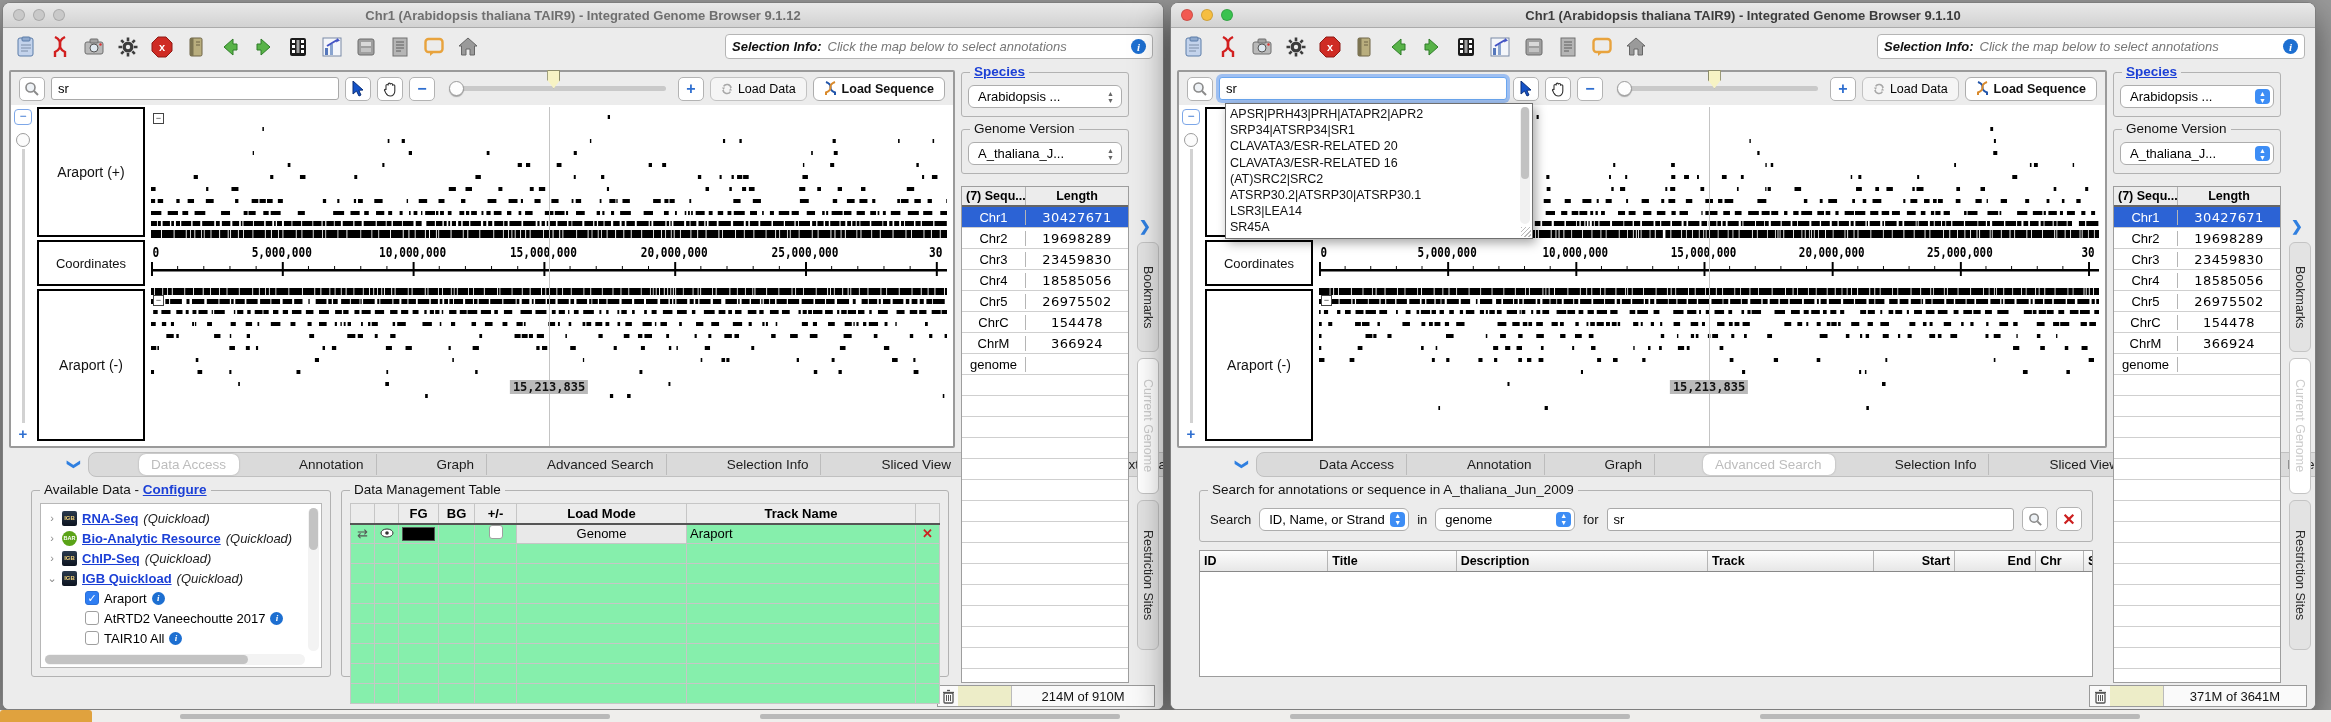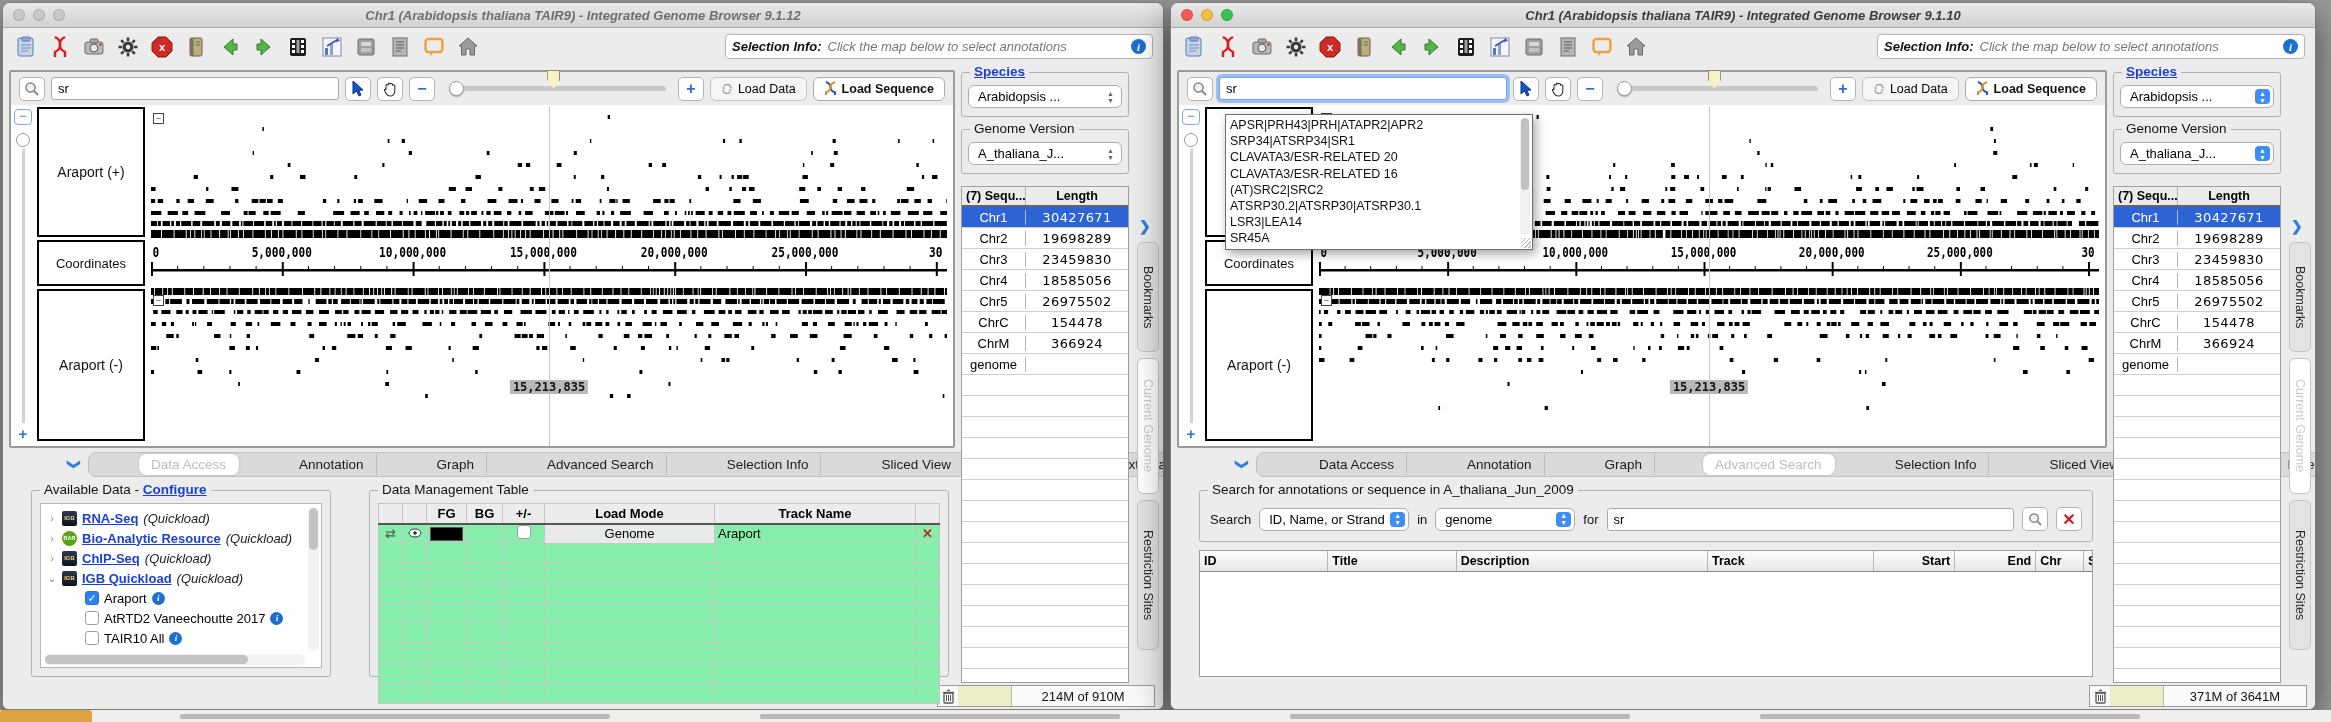--- a/index.html
+++ b/index.html
@@ -26,21 +26,21 @@
   .w1{left:2px; width:1162px;}
   .w2{left:1170px; width:1146px;}
   .titlebar{
     height:25px; flex:0 0 25px; position:relative;
     background:linear-gradient(#e9e9e9,#d2d2d2);
     border-bottom:1px solid #ababab; display:flex; align-items:center;
   }
   .lights{display:flex; gap:8px; margin-left:10px;}
   .light{width:12px;height:12px;border-radius:50%;background:#c9c9c9;border:1px solid rgba(0,0,0,.15);}
   .w2 .light.r{background:#f25a52}.w2 .light.y{background:#f6be40}.w2 .light.g{background:#3ac24f}
-  .wtitle{position:absolute;left:0;right:0;text-align:center;font-size:13px;font-weight:bold;color:#6f6f6f;font-style:italic;}
+  .wtitle{position:absolute;left:0;right:0;text-align:center;font-size:13px;font-weight:bold;color:#6f6f6f;}
   .w2 .wtitle{color:#3c3c3c;}
 
   .toolbar{height:37px;flex:0 0 37px;display:flex;align-items:center;gap:9px;padding:0 10px;background:#ececec;}
   .tbico{width:25px;height:25px;display:flex;align-items:center;justify-content:center;}
   .selinfo{
     margin-left:auto;width:428px;height:25px;background:#fff;border:1px solid #b5b5b5;border-radius:4px;
     display:flex;align-items:center;gap:6px;padding:0 6px;overflow:hidden;white-space:nowrap;
   }
   .selinfo .lab{font-weight:bold;font-style:italic;font-size:13px;color:#111;}
   .selinfo .hint{font-style:italic;font-size:13px;color:#777;}
@@ -82,21 +82,21 @@
   .tl-plus{height:130px;} .tl-coord{height:46px;margin-top:3px;font-size:13px;} .tl-minus{height:152px;margin-top:3px;}
   .plot{flex:1;position:relative;margin:2px 6px 0 4px;min-width:0;}
   .plot svg{display:block;width:100%;}
   .collapsebox{position:absolute;width:11px;height:11px;border:1px solid #444;background:#fff;font-size:9px;
     line-height:9px;text-align:center;color:#333;z-index:3;}
   .hairline{position:absolute;left:50%;top:0;bottom:0;width:1px;background:#c4c4c4;}
   .posbadge{position:absolute;left:50%;transform:translateX(-50%);bottom:52px;background:#b9b9b9;color:#111;
     font:bold 12px "DejaVu Sans Mono",monospace;padding:0 3px;z-index:4;}
 
   
-  .suggest-pop{position:absolute;left:46px;top:42px;width:308px;background:#fff;border:1px solid #6f6f6f;
+  .suggest-pop{position:absolute;left:46px;top:31px;width:308px;background:#fff;border:1px solid #6f6f6f;
     box-shadow:3px 4px 10px rgba(0,0,0,.35);z-index:20;display:none;padding:2px 14px 2px 4px;}
   .w2 .suggest-pop{display:block;}
   .sitem{font-size:12.5px;line-height:16.2px;white-space:nowrap;color:#111;}
   .spscroll{position:absolute;right:2px;top:3px;bottom:14px;width:10px;background:#f1f1f1;border-radius:5px;}
   .spscroll .thumb{position:absolute;left:1px;right:1px;top:0;height:62%;background:#c2c2c2;border-radius:5px;}
   .spgrip{position:absolute;right:1px;bottom:1px;width:10px;height:10px;
     background:repeating-linear-gradient(135deg,#bbb 0 1px,transparent 1px 3px);}
 
   
   .tabrow{flex:0 0 32px;display:flex;align-items:center;gap:8px;padding-left:60px;}
@@ -126,21 +126,21 @@
     display:flex;align-items:center;justify-content:center;color:#fff;font-size:11px;}
   .cb.on{background:#2f7ef3;border-color:#2a6fd8;}
   .minidot{width:13px;height:13px;border-radius:50%;background:#1d6fd1;color:#fff;flex:0 0 13px;
     font:italic bold 9px "Liberation Serif",serif;display:flex;align-items:center;justify-content:center;}
   .tvscroll{position:absolute;right:2px;top:4px;bottom:16px;width:11px;background:#f3f3f3;border-radius:6px;}
   .tvscroll .thumb{position:absolute;left:1px;right:1px;top:0;height:42px;background:#c3c3c3;border-radius:6px;}
   .thscroll{position:absolute;left:4px;right:16px;bottom:2px;height:11px;background:#f3f3f3;border-radius:6px;}
   .thscroll .thumb{position:absolute;top:1px;bottom:1px;left:0;width:78%;background:#c3c3c3;border-radius:6px;}
 
   
-  .gb-dmt{flex:1;display:flex;flex-direction:column;margin-left:28px;}
+  .gb-dmt{flex:1;display:flex;flex-direction:column;}
   .dmt{width:100%;border-collapse:collapse;background:#86efac;table-layout:fixed;}
   .dmt th,.dmt td{border:1px solid #c6c6c6;height:20px;font-size:13px;padding:0 3px;overflow:hidden;white-space:nowrap;}
   .dmt th{background:#ececec;font-weight:bold;border-bottom:2px solid #555;}
   .dmt .c-i{width:24px;} .dmt .c-fg{width:40px;} .dmt .c-bg{width:36px;} .dmt .c-pm{width:42px;}
   .dmt .c-lm{width:170px;text-align:center;} .dmt .c-x{width:24px;text-align:center;}
   .fgswatch{width:100%;height:14px;background:#000;border:1px solid #555;}
   .lmcell{background:#e9e9e9;text-align:center;}
   .redx{color:#cc2222;font-weight:bold;}
 
   

